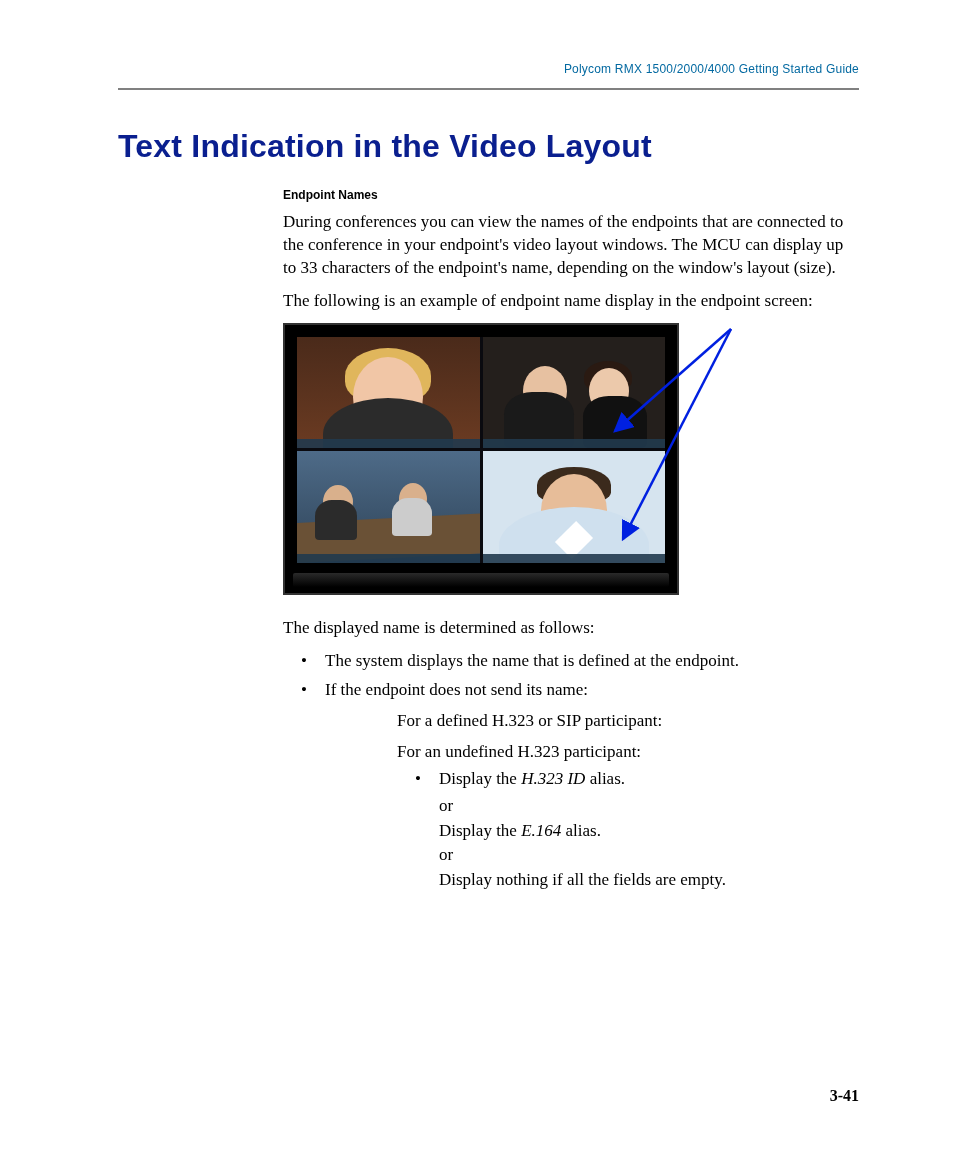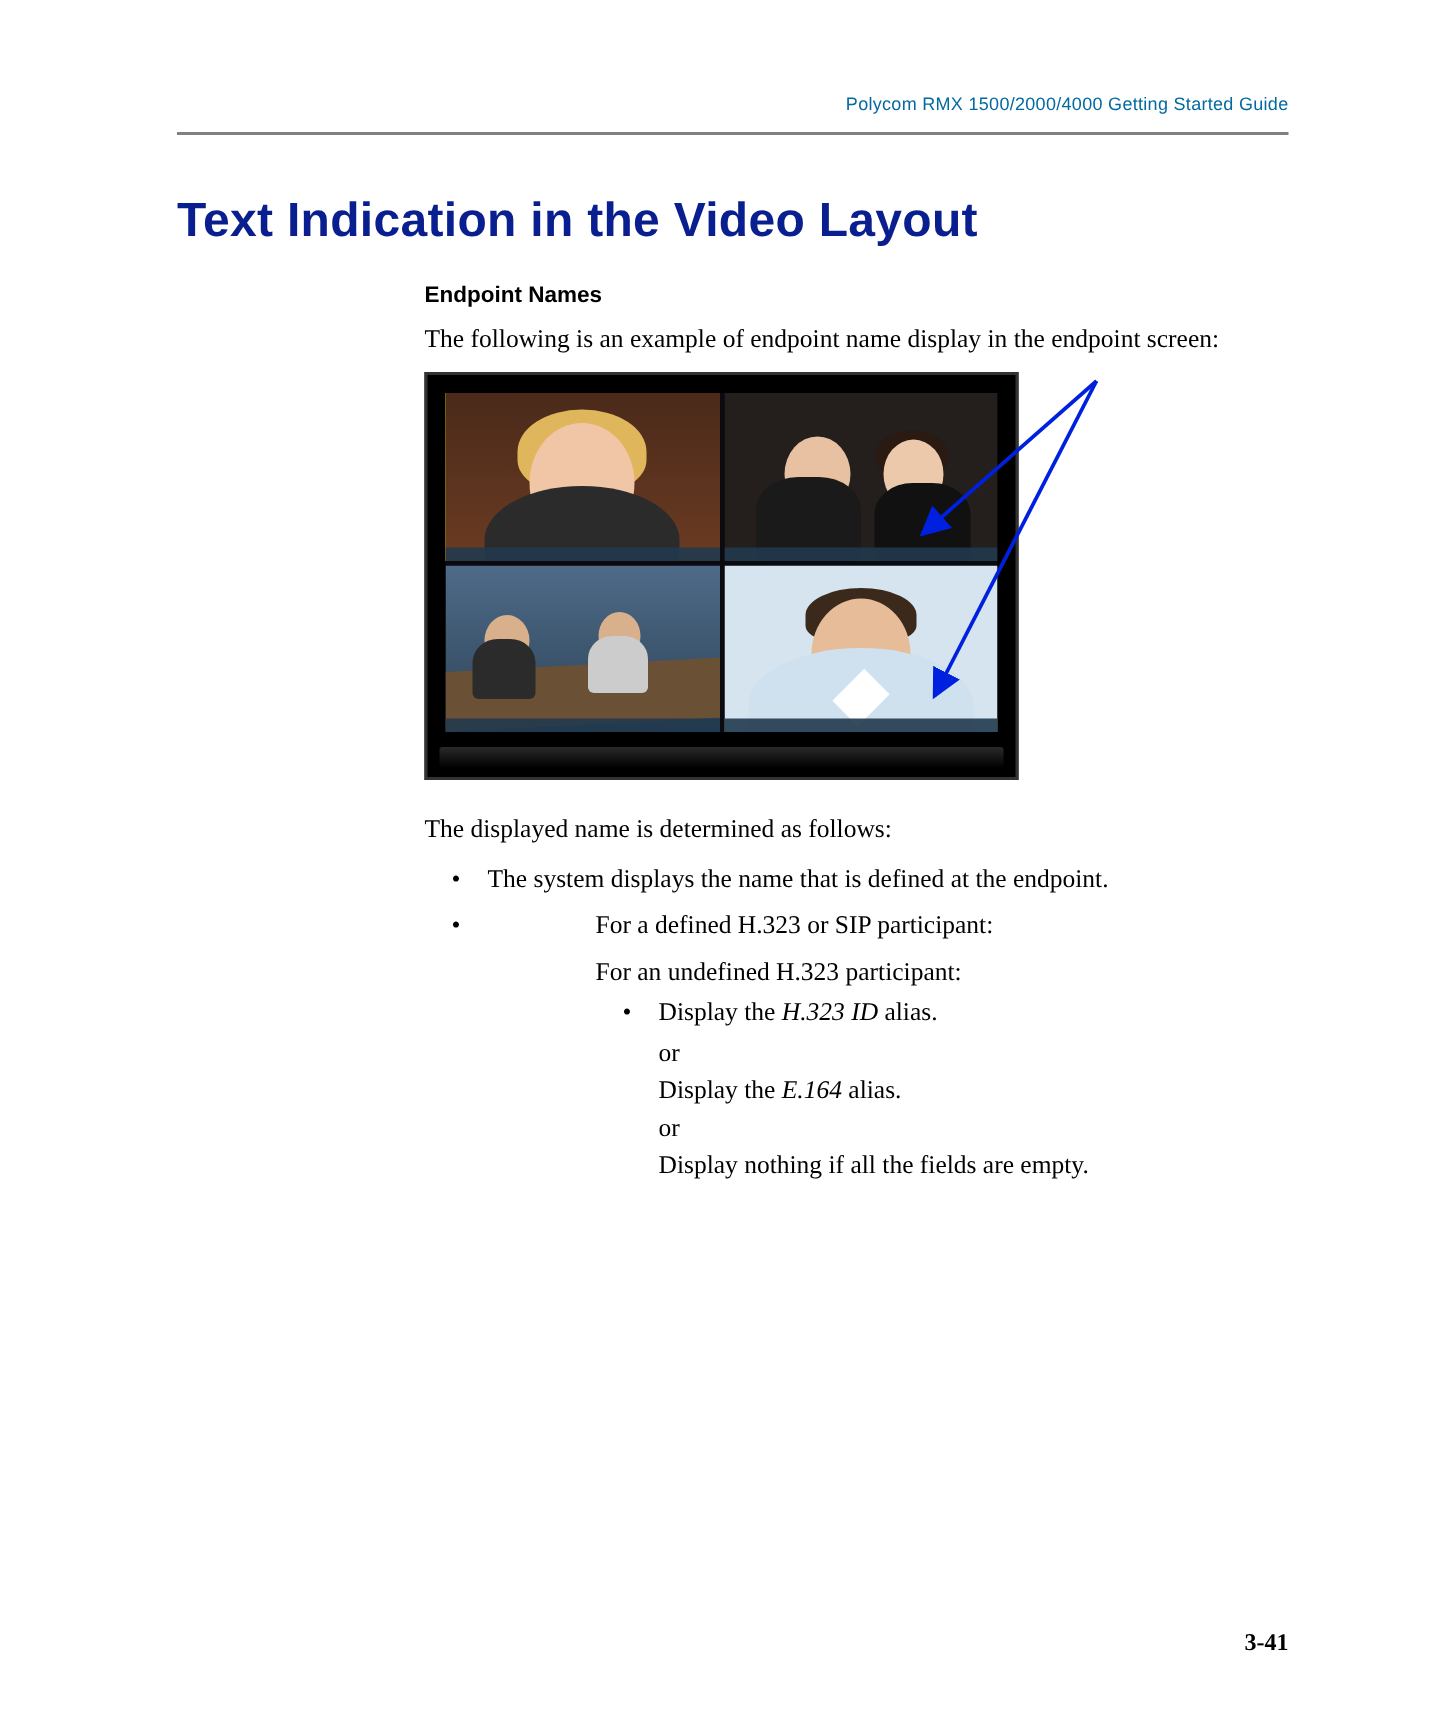--- a/index.html
+++ b/index.html
@@ -38,21 +38,21 @@
   }
   .content {
     margin-left: 165px;
     margin-right: 0;
     font-size: 17px;
     line-height: 1.35;
   }
   h2.subhead {
     font-family: Futura, "Century Gothic", "Trebuchet MS", Arial, sans-serif;
     font-weight: 800;
-    font-size: 15px;
+    font-size: 12px;
     color: #000;
     margin: 6px 0 8px 0;
   }
   .para {
     margin: 0 0 10px 0;
   }
   .bullets {
     list-style: none;
     padding: 0;
     margin: 6px 0 0 18px;
@@ -199,20 +199,21 @@
 <div class="page">
 
   <div class="running-head">Polycom RMX 1500/2000/4000 Getting Started Guide</div>
   <hr class="rule">
 
   <h1 class="section-title">Text Indication in the Video Layout</h1>
 
   <div class="content">
     <h2 class="subhead">Endpoint Names</h2>
 
+    <p class="para">During conferences you can view the names of the endpoints that are connected to the conference in your endpoint's video layout windows. The MCU can display up to 33 characters of the endpoint's name, depending on the window's layout (size).</p>
     <p class="para">The following is an example of endpoint name display in the endpoint screen:</p>
 
     <div class="figure-wrap">
       <div class="monitor">
         <div class="screen">
           <div class="cell c1 active">
             <div class="sky"></div>
               <div class="hair"></div>
               <div class="head"></div>
               <div class="body"></div>
@@ -256,20 +257,21 @@
         <line x1="448" y1="6" x2="332" y2="108" stroke="#0020e0" stroke-width="2.5" marker-end="url(#arrowhead)"></line>
         <line x1="448" y1="6" x2="340" y2="216" stroke="#0020e0" stroke-width="2.5" marker-end="url(#arrowhead)"></line>
       </svg>
     </div>
 
     <p class="para">The displayed name is determined as follows:</p>
 
     <ul class="bullets">
       <li>The system displays the name that is defined at the endpoint.</li>
       <li>
+        <span>If the endpoint does not send its name:</span>
 
         <div class="sub-intro">For a defined H.323 or SIP participant:</div>
 
         <div class="sub-intro">For an undefined H.323 participant:</div>
         <ul class="sub-bullets">
           <li>
             <span>Display the </span><em class="term">H.323 ID</em><span> alias.</span>
           </li>
         </ul>
         <div class="or-line">or</div>

